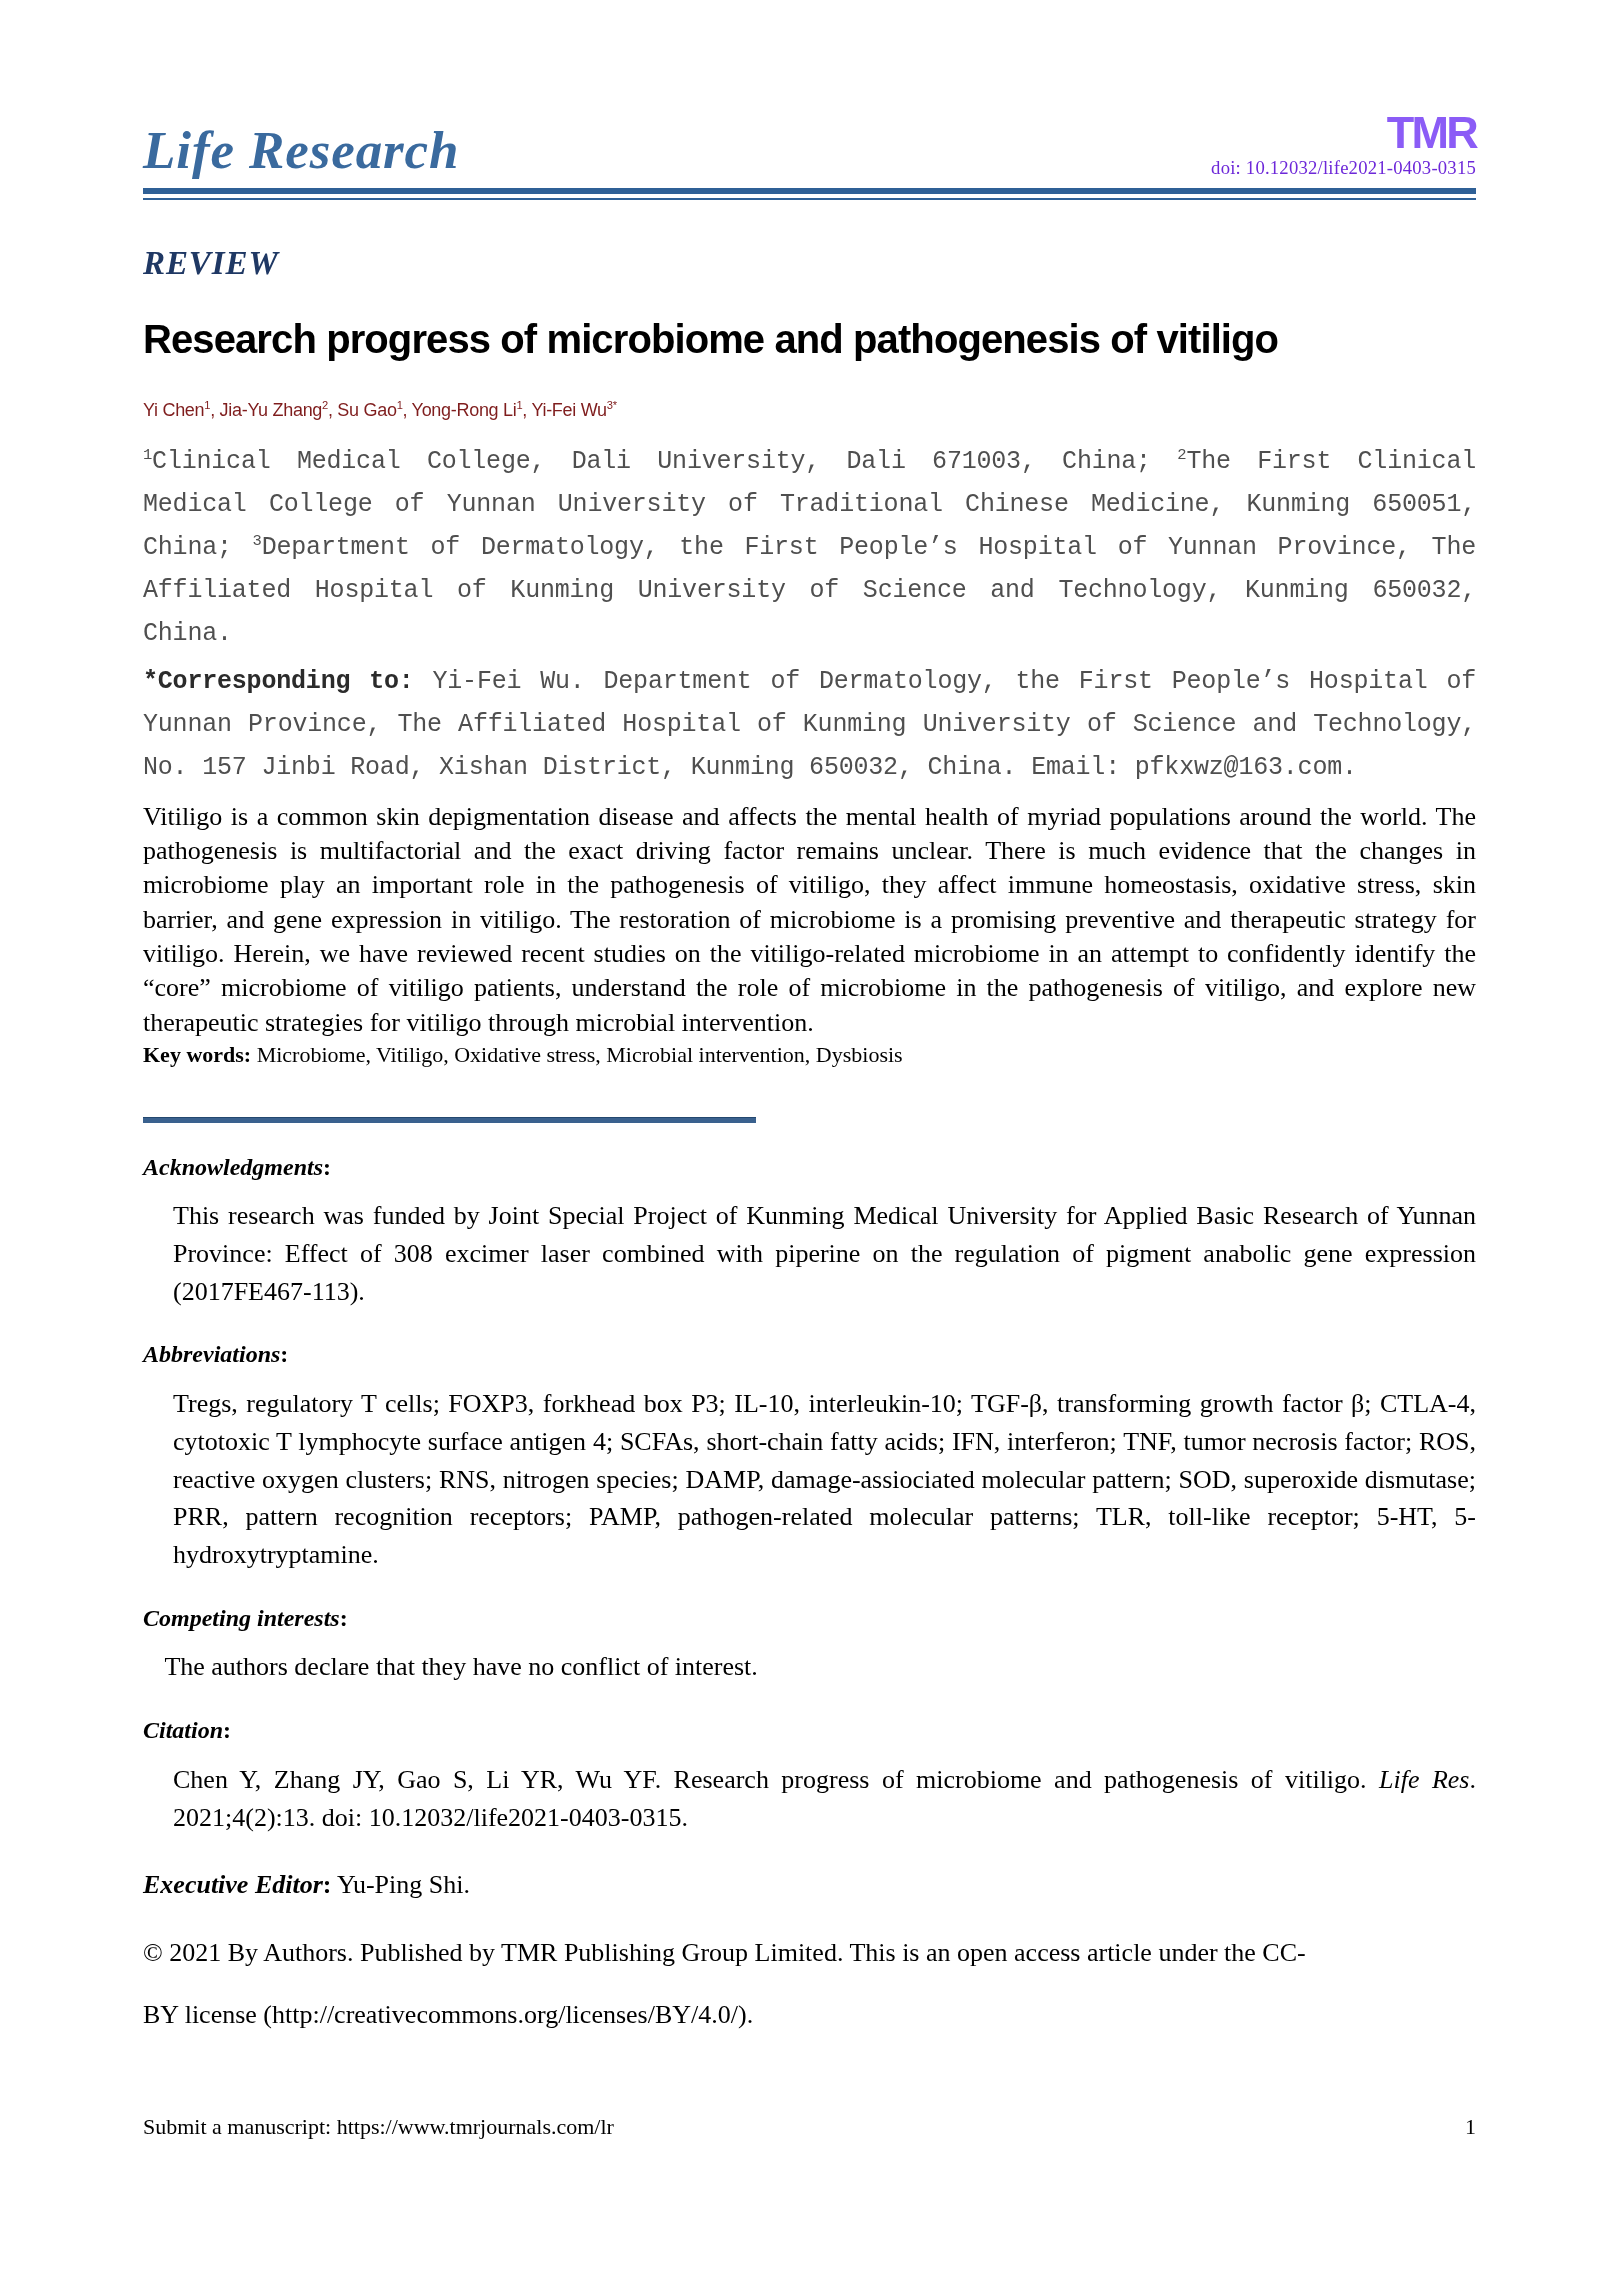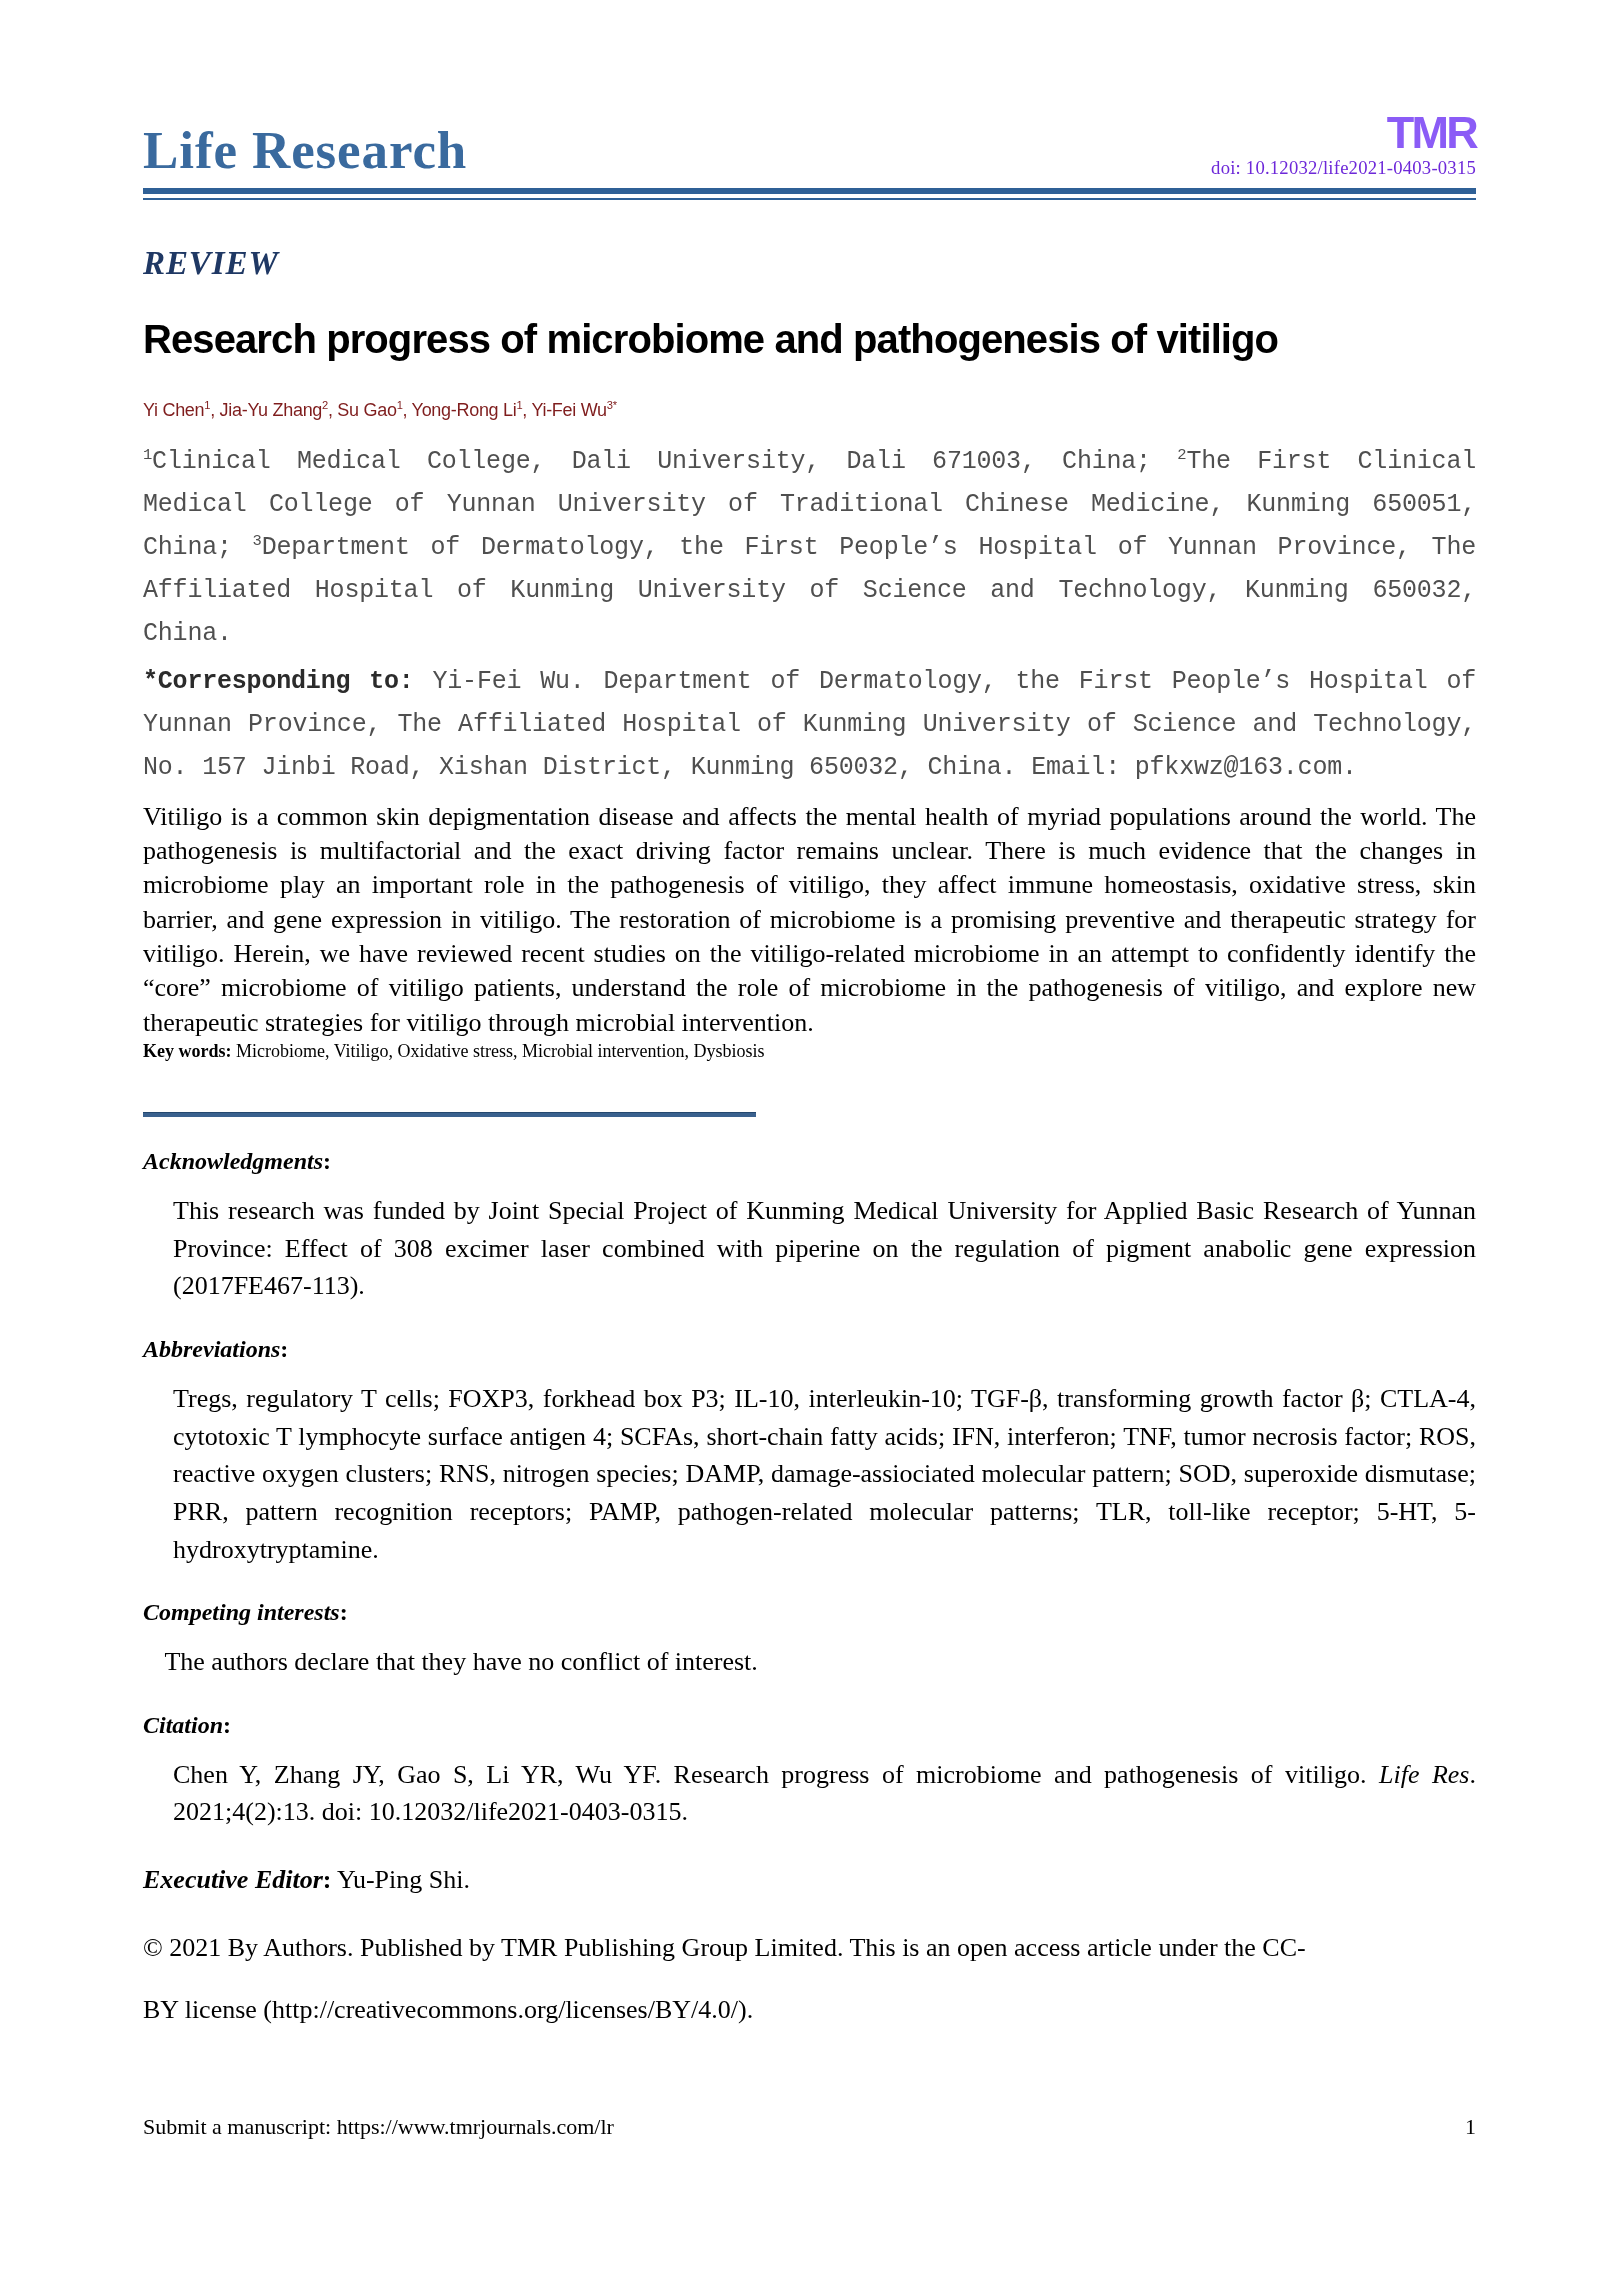--- a/index.html
+++ b/index.html
@@ -10,21 +10,21 @@
     font-family:"Liberation Serif",serif;
     color:#000;
     overflow:hidden;
   }
   .content{position:absolute;left:143px;width:1333px;top:0;}
 
   
   .masthead{display:flex;justify-content:space-between;align-items:flex-end;padding-top:112px;}
   .journal-title{
     font-family:"Liberation Serif",serif;
-    font-weight:bold;
+    font-style:italic;font-weight:bold;
     font-size:53px;line-height:1.05;
     color:#3a6a9e;letter-spacing:0.9px;
   }
   .masthead-right{text-align:right;}
   .tmr-logo{
     font-family:"Liberation Sans",sans-serif;
     font-weight:900;font-size:45px;line-height:0.92;
     color:#8b5cf6;letter-spacing:-2.7px;
   }
   .doi{font-size:18.7px;color:#6d28d9;margin-top:3.6px;letter-spacing:0.2px;}
@@ -56,21 +56,21 @@
     line-height:1.72;text-align:justify;
   }
   .corresponding{margin-top:5px;}
   .corresponding .seg-b{color:#2b2b2b;}
 
   
   .abstract{
     margin-top:10.7px;
     font-size:26px;line-height:1.32;text-align:justify;color:#000;
   }
-  .keywords{font-size:18px;line-height:1.32;}
+  .keywords{font-size:22px;line-height:1.32;}
 
   
   .divider{margin-top:48px;width:613px;height:4.5px;background:#3a618e;border-top:0.9px solid #24486f;}
   .section-heading{margin-top:30px;font-size:24px;line-height:1.2;}
   .section-body{margin-top:16px;padding-left:30px;font-size:26px;line-height:1.45;text-align:justify;}
   .section-body.plain{text-align:left;padding-left:21.4px;}
   .meta-line{margin-top:32px;font-size:26px;line-height:1.3;}
   .copyright{margin-top:34px;font-size:26px;line-height:1.3;}
   .copyright.second{margin-top:28.5px;}
 

